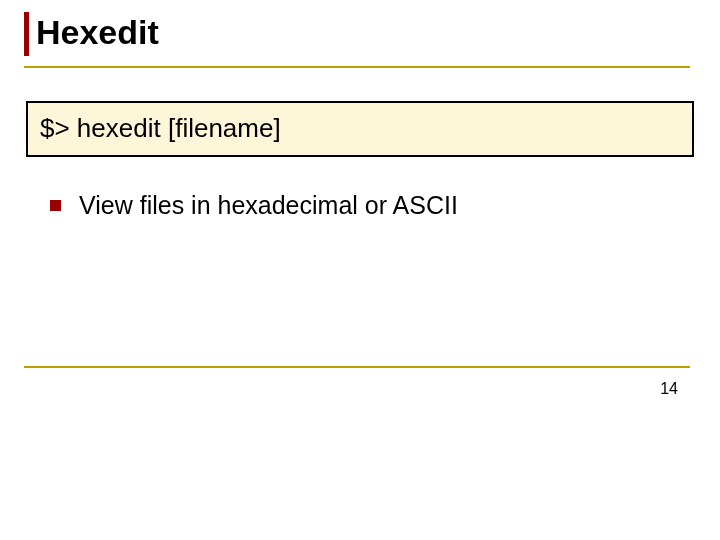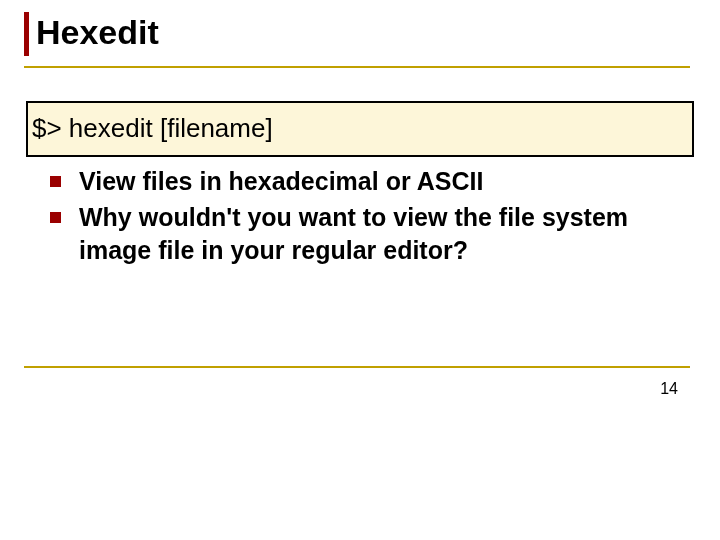--- a/index.html
+++ b/index.html
@@ -43,27 +43,26 @@
     left: 24px;
     right: 30px;
     height: 2px;
     background: #c0a000;
     top: 66px;
   }
   .code-box {
     margin: 40px 26px 0 26px;
     border: 2px solid #000;
     background: #fdf6d9;
-    padding: 10px 4px;
+    padding: 10px 12px;
     font-size: 26px;
     line-height: 1.2;
   }
   .bullets {
-    margin: 8px 26px 0 26px;
-    font-weight: bold;
+    margin: 32px 26px 0 26px;
   }
   .bullet-row {
     display: flex;
     align-items: flex-start;
     margin-bottom: 4px;
   }
   .bullet-mark {
     width: 11px;
     height: 11px;
     background: #9a0000;
@@ -104,22 +103,18 @@
 
   <div class="code-box">
     <span>$&gt; hexedit [filename]</span>
   </div>
 
   <div class="bullets">
     <div class="bullet-row">
       <div class="bullet-mark"></div>
       <div class="bullet-text">View files in hexadecimal or ASCII</div>
     </div>
-    <div class="bullet-row">
-      <div class="bullet-mark"></div>
-      <div class="bullet-text">Why wouldn't you want to view the file system image file in your regular editor?</div>
-    </div>
   </div>
 
   <div class="footer-rule"></div>
   <div class="page-num">14</div>
 
 </div>
 
 </body></html>

